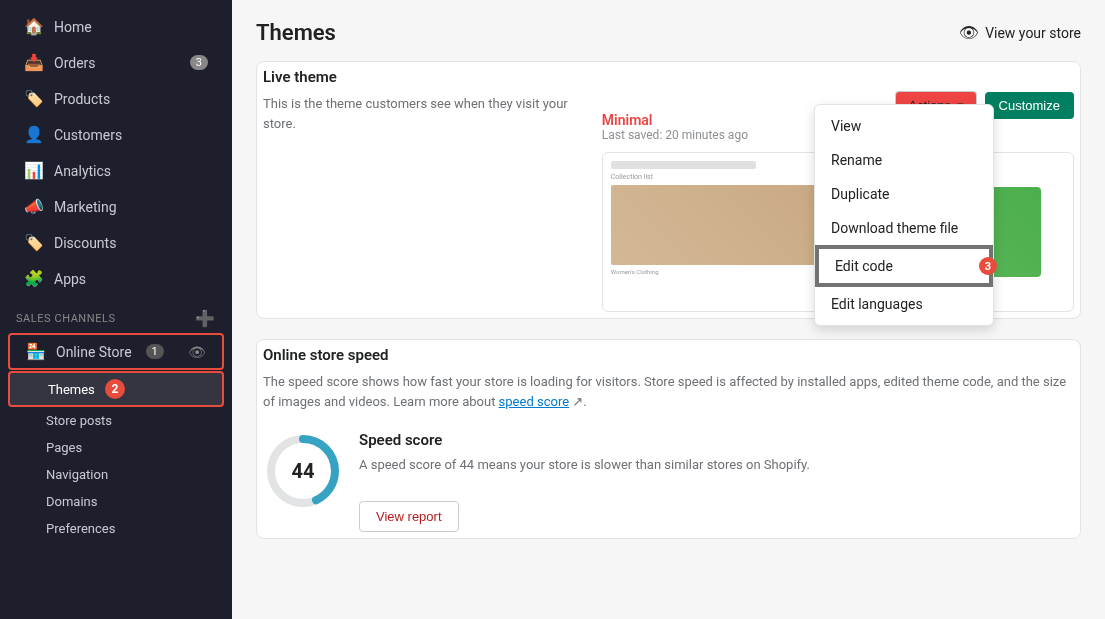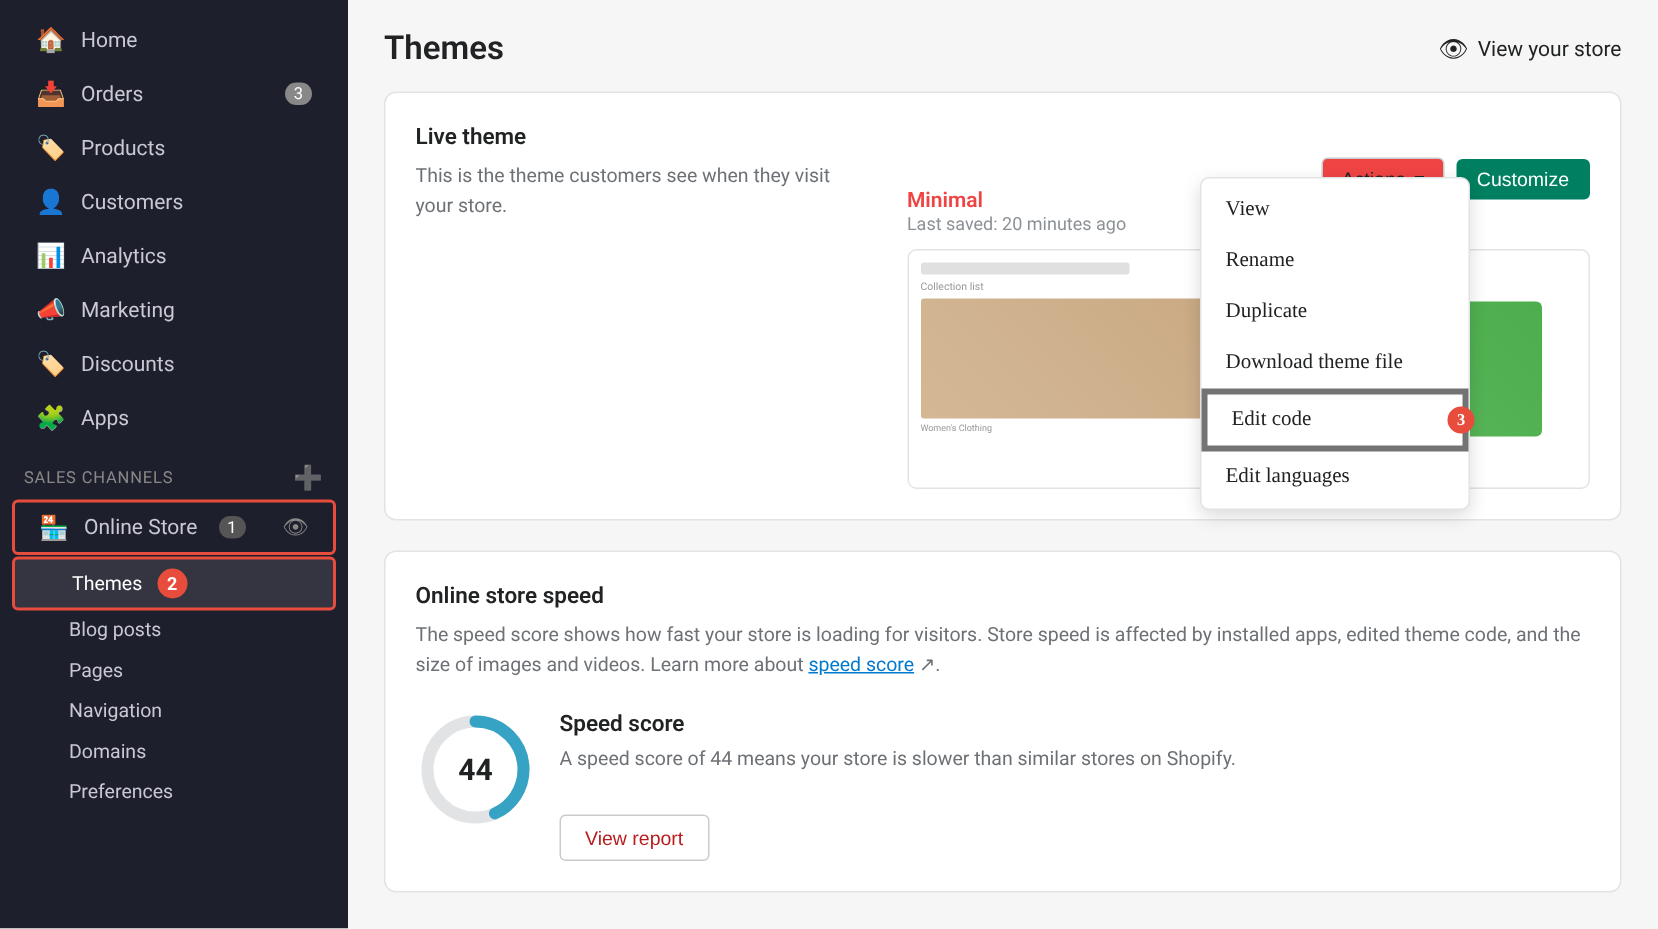--- a/index.html
+++ b/index.html
@@ -133,21 +133,21 @@
       padding: 0 24px 24px;
       flex: 1;
     }
 
     
     .card {
       background: #fff;
       border-radius: 8px;
       border: 1px solid #e1e3e5;
       margin-bottom: 20px;
-      padding: 20px;
+      padding: 6px;
     }
 
     .live-theme-card {
       display: flex;
       gap: 24px;
     }
 
     .live-theme-info { flex: 1; }
     .live-theme-info h2 { font-size: 15px; font-weight: 600; color: #202223; margin-bottom: 8px; }
     .live-theme-info p { font-size: 13px; color: #6d7175; line-height: 1.5; }
@@ -254,21 +254,20 @@
       z-index: 100;
       min-width: 180px;
       padding: 4px 0;
     }
 
     .dropdown-item {
       padding: 9px 16px;
       font-size: 14px;
       color: #202223;
       cursor: pointer;
-      font-family: Liberation Serif, serif;
     }
     .dropdown-item.edit-code {
       border: 4px solid #737373;
       position: relative;
     }
 
     .step-badge {
       position: absolute;
       right: -8px;
       top: 50%;
@@ -401,21 +400,21 @@
       <span>Online Store</span>
       <span class="label-badge">1</span>
       <span class="eye-icon" style="font-size:14px; color:#888;">👁</span>
     </div>
 
     <div class="sub-nav-item themes-active" style="display:flex; align-items:center; gap:4px;">
       <span>Themes</span>
       <span class="step-num">2</span>
     </div>
     <div class="sub-nav-item">
-      <span>Blog posts</span>
+      <span>Store posts</span>
     </div>
     <div class="sub-nav-item">
       <span>Pages</span>
     </div>
     <div class="sub-nav-item">
       <span>Navigation</span>
     </div>
     <div class="sub-nav-item">
       <span>Domains</span>
     </div>

